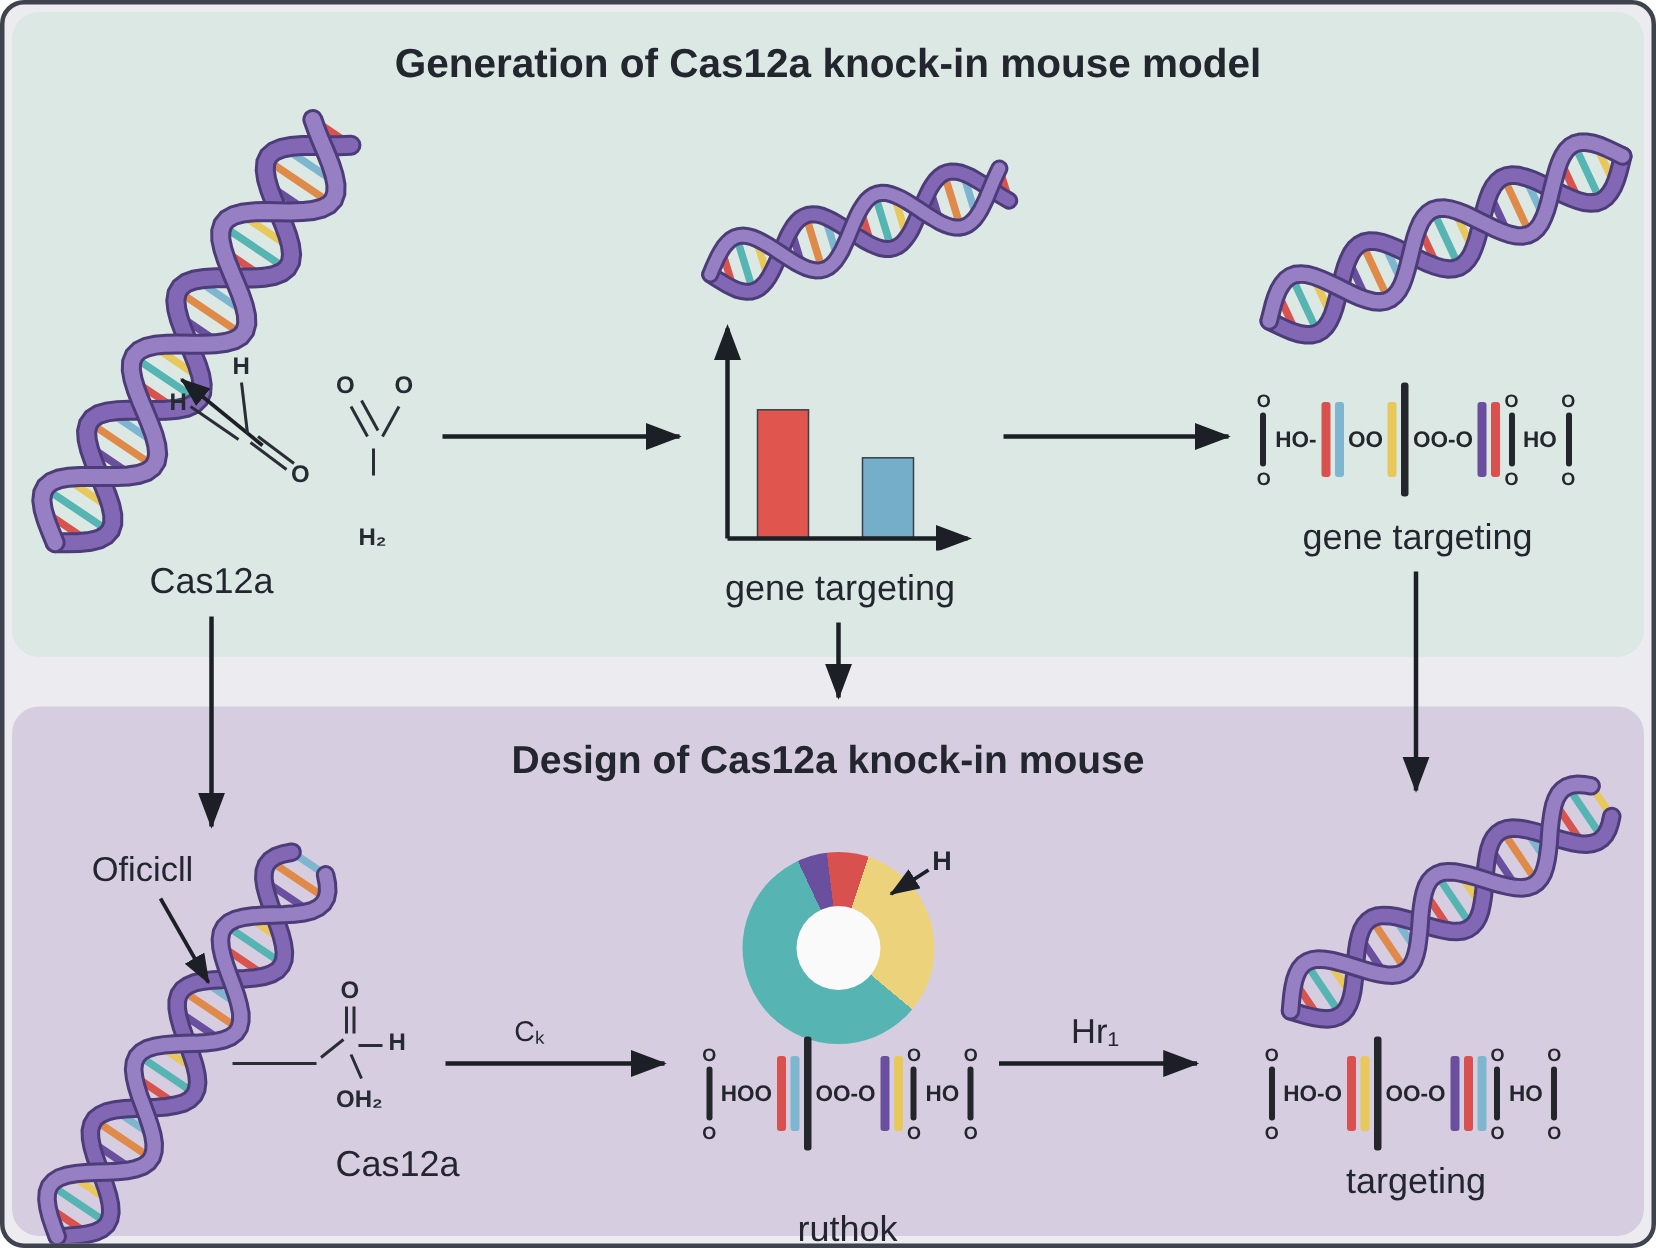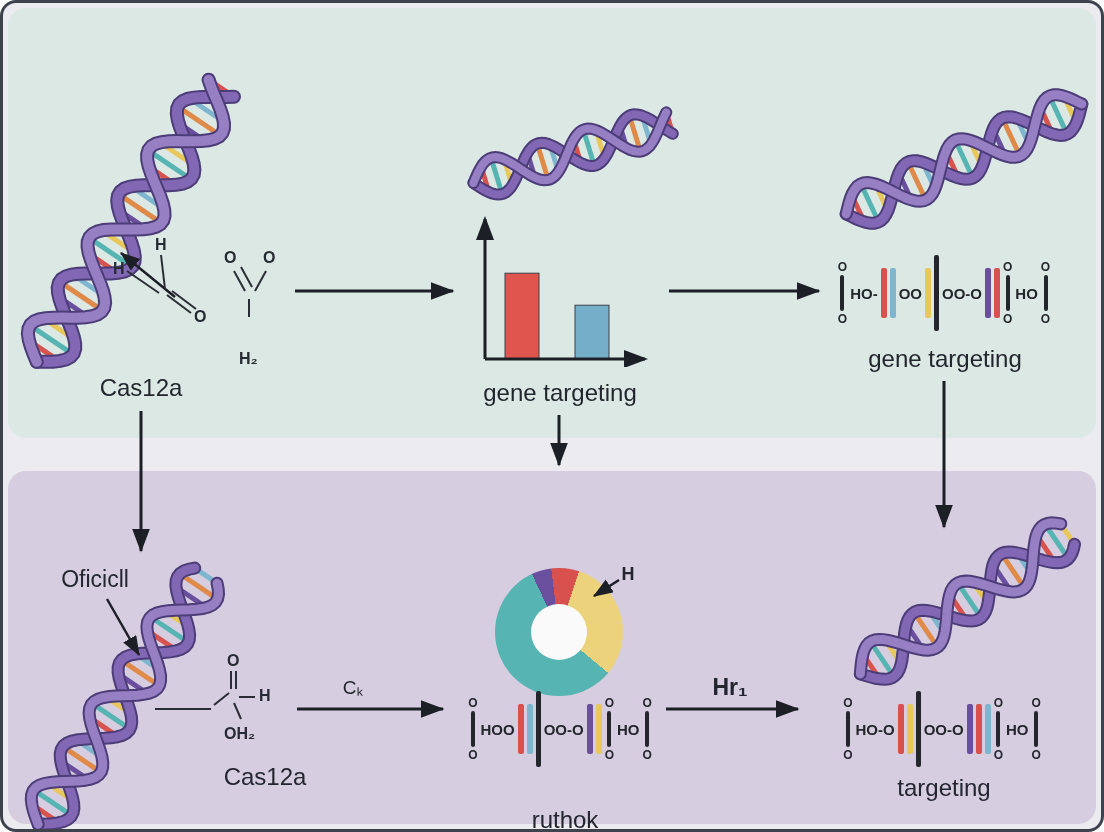--- a/index.html
+++ b/index.html
@@ -282,28 +282,30 @@
     <g stroke="#2a2d35" stroke-width="2">
       <line x1="152" y1="706" x2="208" y2="706"></line>
       <line x1="211" y1="702" x2="226" y2="690"></line>
       <line x1="228" y1="686" x2="228" y2="668"></line>
       <line x1="233" y1="686" x2="233" y2="668"></line>
       <line x1="236" y1="694" x2="252" y2="694"></line>
       <line x1="231" y1="700" x2="238" y2="716"></line>
     </g>
   </svg>
 
+  <div class="title" id="title-top">Generation of Cas12a knock-in mouse model</div>
+  <div class="title" id="title-bottom">Design of Cas12a knock-in mouse</div>
 
   <div class="lbl" style="left:138px;top:371px;">Cas12a</div>
   <div class="lbl" style="left:557px;top:376px;">gene targeting</div>
   <div class="lbl" style="left:942px;top:342px;">gene targeting</div>
   <div class="lbl" style="left:92px;top:563px;font-size:23px;">Oficicll</div>
   <div class="lbl" style="left:262px;top:760px;">Cas12a</div>
   <div class="lbl" style="left:350px;top:671px;font-size:19px;">Cₖ</div>
-  <div class="lbl" style="left:727px;top:671px;font-size:23px;font-weight:bold;">Hr₁</div>
+  <div class="lbl" style="left:727px;top:671px;font-size:23px;">Hr₁</div>
   <div class="lbl" style="left:562px;top:771px;margin-top:32px;">ruthok</div>
   <div class="lbl" style="left:941px;top:771px;">targeting</div>
   <div class="lbl" style="left:625px;top:561px;font-size:18px;font-weight:600;">H</div>
 
   <span class="chem" style="left:152px;top:233px;">H</span>
   <span class="chem" style="left:110px;top:257px;">H</span>
   <span class="chem" style="left:191px;top:305px;">O</span>
   <span class="chem" style="left:221px;top:246px;">O</span>
   <span class="chem" style="left:260px;top:246px;">O</span>
   <span class="chem" style="left:236px;top:315px;margin-top:32px;">H₂</span>

